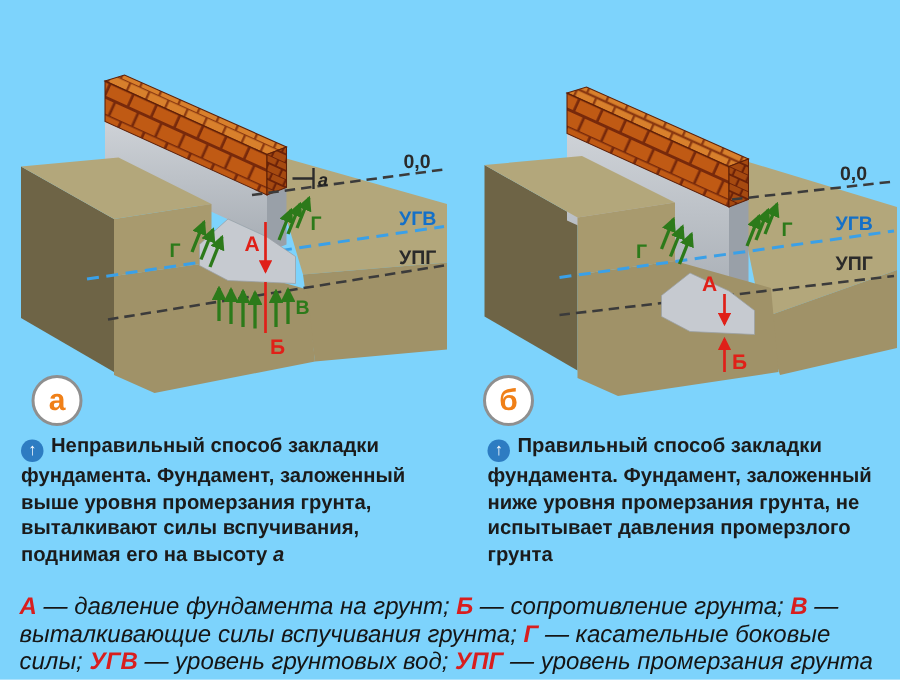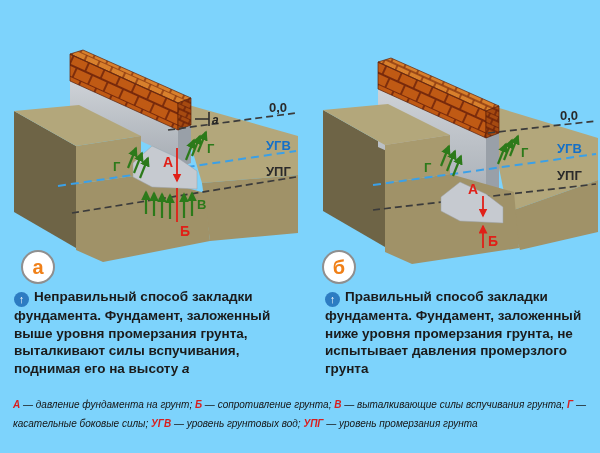--- a/index.html
+++ b/index.html
@@ -37,21 +37,21 @@
 
   
   .desc{position:absolute;font-size:13.5px;line-height:17.5px;font-weight:bold;color:#1b1b1b;}
   .desc i{font-style:italic;}
   .dicon{display:inline-flex;width:15px;height:15px;border-radius:50%;background:#2d7cc2;color:#fff;
          font-size:11px;font-weight:bold;align-items:center;justify-content:center;
          margin-right:5px;vertical-align:-2px;}
 
   
   .legend{position:absolute;left:13px;top:396px;width:578px;font-style:italic;
-          font-size:10px;line-height:18.5px;color:#151515;}
+          font-size:16px;line-height:18.5px;color:#151515;}
   .lt{color:#d81e1e;font-weight:bold;}
 </style>
 </head>
 <body>
 
 <div class="stage">
 
 <svg width="600" height="453" viewBox="0 0 600 453">
   <defs>
     <linearGradient id="gc" x1="0" y1="0" x2="0" y2="1">

